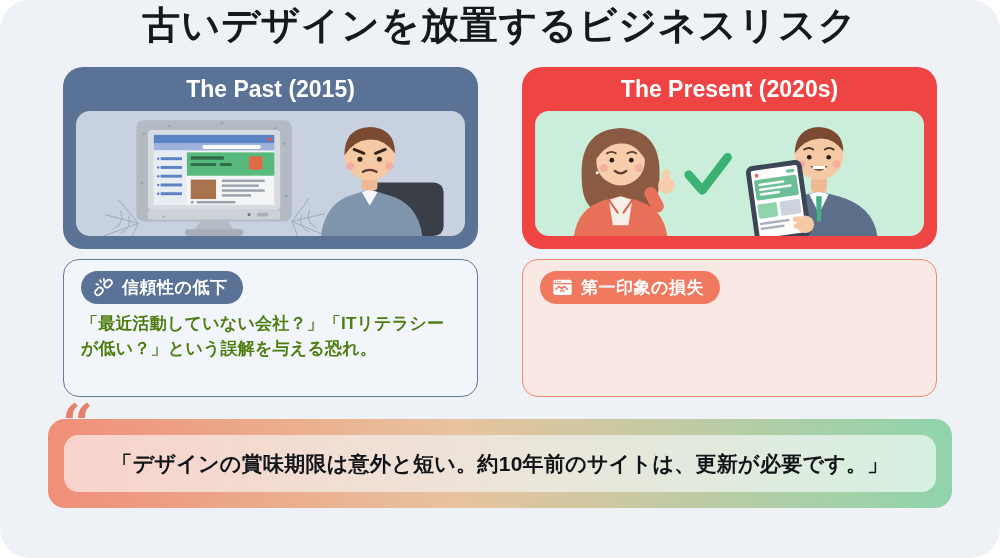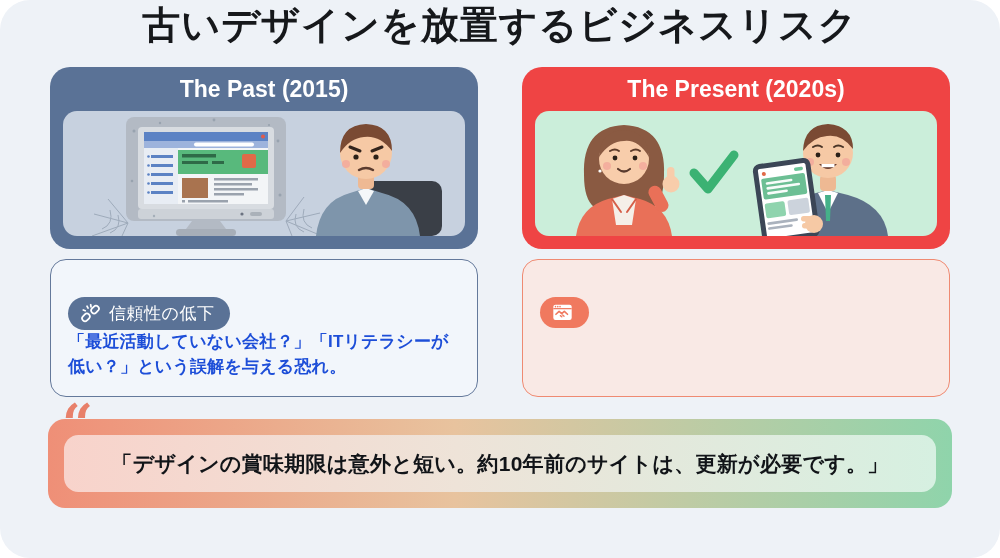--- a/index.html
+++ b/index.html
@@ -8,21 +8,21 @@
     font-family:"Liberation Sans","DejaVu Sans",sans-serif;
     -webkit-font-smoothing:antialiased;
   }
   .card { position:absolute; inset:0; background:#eef2f7; border-radius:30px; overflow:hidden; }
 
   .title {
     margin:0; text-align:center;
     font-size:38px; font-weight:900; color:#16181b; letter-spacing:1px;
   }
 
-  .columns { display:flex; gap:44px; padding:16px 50px 0; }
+  .columns { display:flex; gap:44px; padding:16px 63px 0; }
   .col { flex:1; min-width:0; }
 
   .panel { height:182px; border-radius:20px; position:relative; }
   .panel.past { background:#5a7296; }
   .panel.present { background:#ef4444; }
   .panel-header { text-align:center; padding-top:9px; font-size:23px; font-weight:700; color:#ffffff; }
   .illus {
     position:absolute; left:13px; right:13px; top:44px; bottom:13px;
     border-radius:14px; overflow:hidden;
   }
@@ -30,30 +30,30 @@
   .illus.present { background:#cbeeda; }
   .illus svg { width:100%; height:100%; display:block; }
 
   .info-card { margin-top:10px; height:138px; box-sizing:border-box; border-radius:16px; padding:11px 17px; }
   .info-card.past { background:#f2f6fb; border:1.6px solid #64799b; }
   .info-card.present { background:#f9e9e5; border:1.6px solid #ef8a72; }
 
   .badge {
     display:inline-flex; align-items:center; gap:8px;
     padding:5px 16px 5px 12px; border-radius:999px;
-    color:#ffffff; font-size:17px; font-weight:400; letter-spacing:.5px;margin-top:26px;
+    color:#ffffff; font-size:17px; font-weight:700; letter-spacing:.5px;
   }
   .badge.past { background:#5a7296; }
   .badge.present { background:#f0795f; }
   .badge .icon { width:21px; height:21px; display:inline-block; }
   .badge .icon svg { width:100%; height:100%; display:block; }
 
   .body-text {
-    font-size:17px; font-weight:700; line-height:1.47;
-    color:#1d4ed8; letter-spacing:.2px;
+    margin-top:8px; font-size:17px; font-weight:700; line-height:1.47;
+    color:#4d7c0f; letter-spacing:.2px;
   }
 
   .quote-wrap { position:relative; margin:22px 48px 0; }
   .quote-outer {
     background:linear-gradient(90deg,#ef8f77,#e8c39e 45%,#8fd4ab);
     padding:16px; border-radius:17px;
   }
   .quote-inner {
     background:linear-gradient(90deg,#f8d3cb,#eee3d8 45%,#d6f0e1);
     border-radius:14.5px; height:57px;
@@ -244,20 +244,21 @@
             <svg viewBox="0 0 24 24">
               <rect x="1.5" y="3" width="21" height="17.5" rx="2.5" fill="#ffffff"></rect>
               <line x1="1.5" y1="7.6" x2="22.5" y2="7.6" stroke="#f0795f" stroke-width="1.4"></line>
               <circle cx="4" cy="5.3" r=".9" fill="#f0795f"></circle>
                 <circle cx="6.6" cy="5.3" r=".9" fill="#f0795f"></circle>
                 <circle cx="9.2" cy="5.3" r=".9" fill="#f0795f"></circle>
               <path d="M4.5 14 l3.6 -3.2 3 2.6 3 -2.6 3.6 3.2" stroke="#f0795f" stroke-width="1.9" fill="none" stroke-linecap="round" stroke-linejoin="round"></path>
               <path d="M9.6 15.6 l1.6 1.3 M12.2 14.9 l1.6 1.3" stroke="#f0795f" stroke-width="1.6" stroke-linecap="round"></path>
             </svg>
           </span>
+          <span>第一印象の損失</span>
         </div>
       </div>
     </div>
 
   </div>
 
   <div class="quote-wrap">
     <span class="quote-mark">“</span>
     <div class="quote-outer">
       <div class="quote-inner">

